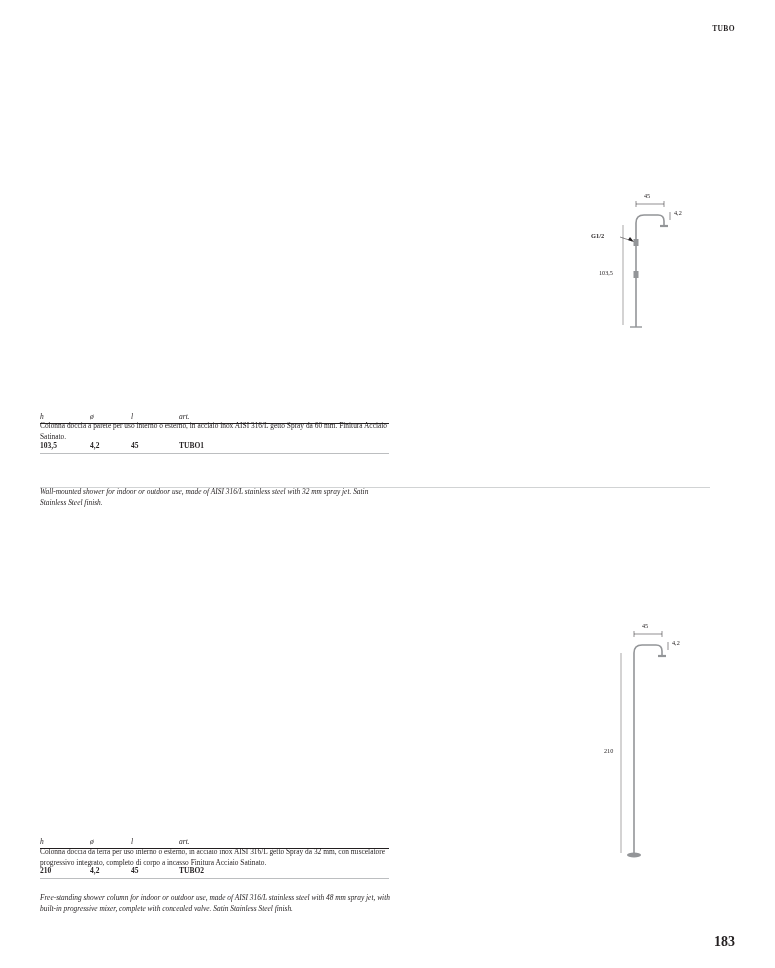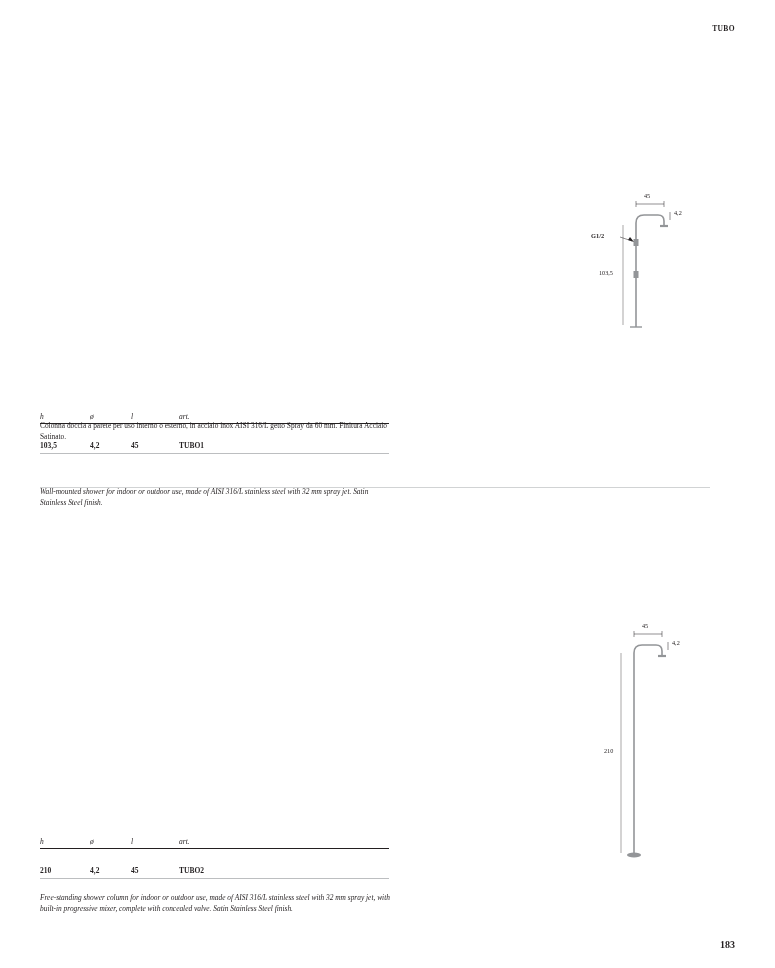--- a/index.html
+++ b/index.html
@@ -31,21 +31,21 @@
     font-weight: bold;
     letter-spacing: 0.4px;
     color: #231f20;
   }
 
   
   .page-number {
     position: absolute;
     bottom: 18px;
     right: 40px;
-    font-size: 10px;
+    font-size: 14px;
     font-weight: bold;
     color: #231f20;
   }
 
   
   .spec {
     position: absolute;
     left: 40px;
     width: 349px;
     font-size: 7.5px;
@@ -216,17 +216,18 @@
       <span class="c-art">art.</span>
     </div>
     <div class="spec-row">
       <span class="c-h">210</span>
       <span class="c-d">4,2</span>
       <span class="c-l">45</span>
       <span class="c-art">TUBO2</span>
     </div>
   </div>
 
-  <div class="desc en desc-2-en">Free-standing shower column for indoor or outdoor use, made of AISI 316/L stainless steel with 32 mm spray jet, with built-in progressive mixer, complete with concealed valve. Satin Stainless Steel finish.</div>
+  <div class="desc it desc-2-it">Colonna doccia da terra per uso interno o esterno, in acciaio inox AISI 316/L getto Spray da 32 mm, con miscelatore progressivo integrato, completo di corpo a incasso Finitura Acciaio Satinato.</div>
+  <div class="desc en desc-2-en">Free-standing shower column for indoor or outdoor use, made of AISI 316/L stainless steel with 48 mm spray jet, with built-in progressive mixer, complete with concealed valve. Satin Stainless Steel finish.</div>
 
   <div class="page-number">183</div>
 
 </div>
 
 </body></html>

